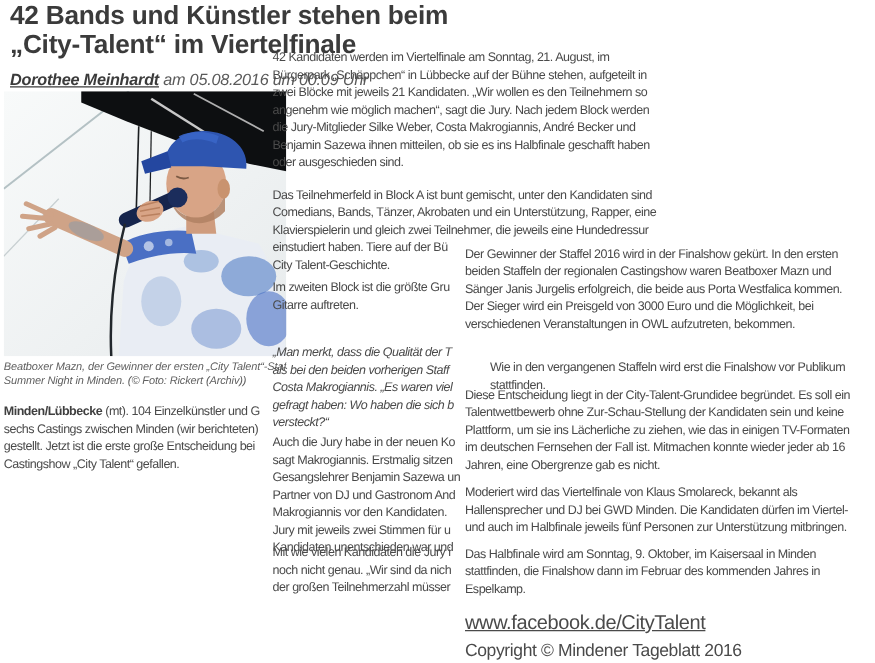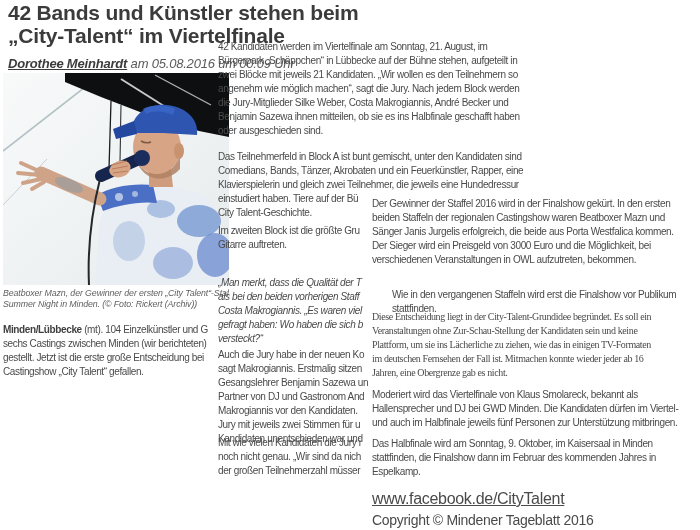--- a/index.html
+++ b/index.html
@@ -28,21 +28,21 @@
   
   .intro{left:3px;top:323px;width:215px;}
   
   .m{left:218px;}
   .m.wide{width:312px;}
   .m.narrow{width:150px;}
   .mp1{top:40px;} .mp2{top:150px;} .mp2b{top:192px;} .mp3{top:224px;}
   .mp4{top:276px;font-style:italic;} .mp5{top:348px;} .mp6{top:436px;}
   
   .r{left:372px;width:325px;}
-  .rp1{top:197px;} .rp2{top:288px;margin-left:20px;} .rp3{top:310px;font-family:Liberation Serif, serif;} .rp4{top:388px;} .rp5{top:437px;}
+  .rp1{top:197px;} .rp2{top:288px;margin-left:20px;} .rp3{top:310px;} .rp4{top:388px;} .rp5{top:437px;}
   .flink{left:372px;top:490px;font-size:16px;letter-spacing:-0.3px;color:#4a4a4a;
     text-decoration:underline;white-space:nowrap;cursor:pointer;}
   .copy{left:372px;top:512px;font-size:14px;letter-spacing:-0.3px;white-space:nowrap;}
 </style>
 </head>
 <body>
 
 <h1 class="abs headline">
   <div>42 Bands und Künstler stehen beim</div>
   <div>„City-Talent“ im Viertelfinale</div>
@@ -132,21 +132,21 @@
     <div class="ln">42 Kandidaten werden im Viertelfinale am Sonntag, 21. August, im</div>
     <div class="ln">Bürgerpark „Schäppchen“ in Lübbecke auf der Bühne stehen, aufgeteilt in</div>
     <div class="ln">zwei Blöcke mit jeweils 21 Kandidaten. „Wir wollen es den Teilnehmern so</div>
     <div class="ln">angenehm wie möglich machen“, sagt die Jury. Nach jedem Block werden</div>
     <div class="ln">die Jury-Mitglieder Silke Weber, Costa Makrogiannis, André Becker und</div>
     <div class="ln">Benjamin Sazewa ihnen mitteilen, ob sie es ins Halbfinale geschafft haben</div>
     <div class="ln">oder ausgeschieden sind.</div>
   </div>
 <div class="abs txt m wide mp2">
     <div class="ln">Das Teilnehmerfeld in Block A ist bunt gemischt, unter den Kandidaten sind</div>
-    <div class="ln">Comedians, Bands, Tänzer, Akrobaten und ein Feuerkünstler, Rapper, eine</div>
+    <div class="ln">Comedians, Bands, Tänzer, Akrobaten und ein Unterstützung, Rapper, eine</div>
     <div class="ln">Klavierspielerin und gleich zwei Teilnehmer, die jeweils eine Hundedressur</div>
   </div>
 <div class="abs txt m narrow mp2b">
     <div class="ln">einstudiert haben. Tiere auf der Bü</div>
     <div class="ln">City Talent-Geschichte.</div>
   </div>
 <div class="abs txt m narrow mp3">
     <div class="ln">Im zweiten Block ist die größte Gru</div>
     <div class="ln">Gitarre auftreten.</div>
   </div>
@@ -178,21 +178,21 @@
     <div class="ln">Sänger Janis Jurgelis erfolgreich, die beide aus Porta Westfalica kommen.</div>
     <div class="ln">Der Sieger wird ein Preisgeld von 3000 Euro und die Möglichkeit, bei</div>
     <div class="ln">verschiedenen Veranstaltungen in OWL aufzutreten, bekommen.</div>
   </div>
 <div class="abs txt r rp2">
     <div class="ln">Wie in den vergangenen Staffeln wird erst die Finalshow vor Publikum</div>
     <div class="ln">stattfinden.</div>
   </div>
 <div class="abs txt r rp3">
     <div class="ln">Diese Entscheidung liegt in der City-Talent-Grundidee begründet. Es soll ein</div>
-    <div class="ln">Veranstaltungen ohne Zur-Schau-Stellung der Kandidaten sein und keine</div>
+    <div class="ln">Talentwettbewerb ohne Zur-Schau-Stellung der Kandidaten sein und keine</div>
     <div class="ln">Plattform, um sie ins Lächerliche zu ziehen, wie das in einigen TV-Formaten</div>
     <div class="ln">im deutschen Fernsehen der Fall ist. Mitmachen konnte wieder jeder ab 16</div>
     <div class="ln">Jahren, eine Obergrenze gab es nicht.</div>
   </div>
 <div class="abs txt r rp4">
     <div class="ln">Moderiert wird das Viertelfinale von Klaus Smolareck, bekannt als</div>
     <div class="ln">Hallensprecher und DJ bei GWD Minden. Die Kandidaten dürfen im Viertel-</div>
     <div class="ln">und auch im Halbfinale jeweils fünf Personen zur Unterstützung mitbringen.</div>
   </div>
 <div class="abs txt r rp5">

